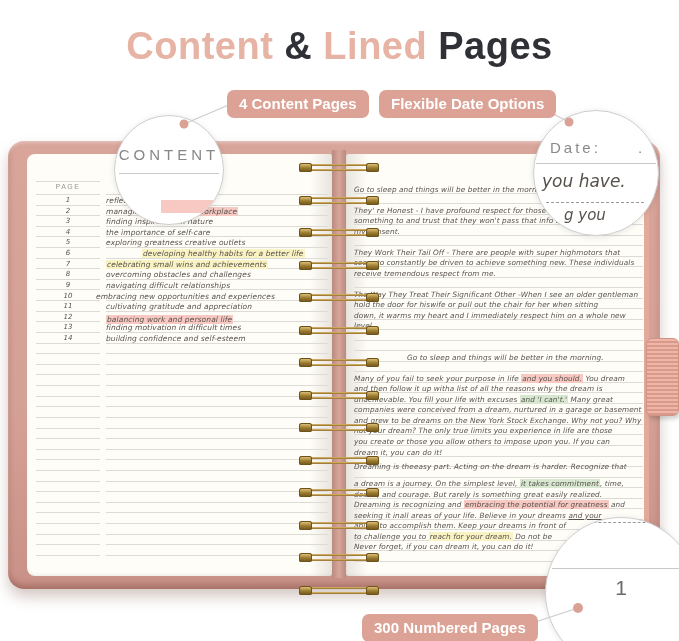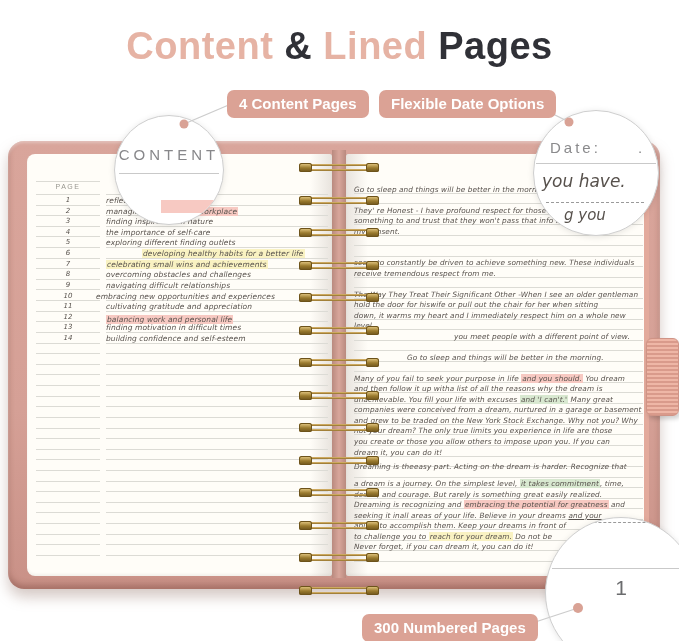--- a/index.html
+++ b/index.html
@@ -178,21 +178,21 @@
     <div class="rule" style="left: 106px; top: 554.96px; width: 222px;"></div>
     <div class="hand pnum" style="left: 36px; top: 196px; width: 64px;">1</div>
     <div class="hand rowtxt" style="left: 106px; top: 196px;"><span>reflections on the past year</span></div>
     <div class="hand pnum" style="left: 36px; top: 206.62px; width: 64px;">2</div>
     <div class="hand rowtxt" style="left: 106px; top: 206.62px;"><span>managing </span><span class="hl-pink">stress in the workplace</span></div>
     <div class="hand pnum" style="left: 36px; top: 217.24px; width: 64px;">3</div>
     <div class="hand rowtxt" style="left: 106px; top: 217.24px;"><span>finding inspiration in nature</span></div>
     <div class="hand pnum" style="left: 36px; top: 227.86px; width: 64px;">4</div>
     <div class="hand rowtxt" style="left: 106px; top: 227.86px;"><span>the importance of self-care</span></div>
     <div class="hand pnum" style="left: 36px; top: 238.48px; width: 64px;">5</div>
-    <div class="hand rowtxt" style="left: 106px; top: 238.48px;"><span>exploring different finding outlets</span></div>
+    <div class="hand rowtxt" style="left: 106px; top: 238.48px;"><span>exploring greatness creative outlets</span></div>
     <div class="hand pnum" style="left: 36px; top: 249.1px; width: 64px;">6</div>
     <div class="hand rowtxt" style="left: 106px; top: 249.1px; padding-left: 36px;"><span class="hl-yellow">developing healthy habits for a better life</span></div>
     <div class="hand pnum" style="left: 36px; top: 259.72px; width: 64px;">7</div>
     <div class="hand rowtxt" style="left: 106px; top: 259.72px;"><span class="hl-yellow">celebrating small wins and achievements</span></div>
     <div class="hand pnum" style="left: 36px; top: 270.34px; width: 64px;">8</div>
     <div class="hand rowtxt" style="left: 106px; top: 270.34px;"><span>overcoming obstacles and challenges</span></div>
     <div class="hand pnum" style="left: 36px; top: 280.96px; width: 64px;">9</div>
     <div class="hand rowtxt" style="left: 106px; top: 280.96px;"><span>navigating difficult relationships</span></div>
     <div class="hand pnum" style="left: 36px; top: 291.58px; width: 64px;">10</div>
     <div class="hand rowtxt" style="left: 96px; top: 291.58px;"><span>embracing new opportunities and experiences</span></div>
@@ -237,33 +237,33 @@
     <div class="rule" style="left: 354px; top: 508.1px; width: 289px;"></div>
     <div class="rule" style="left: 354px; top: 518.62px; width: 289px;"></div>
     <div class="rule" style="left: 354px; top: 529.14px; width: 289px;"></div>
     <div class="rule" style="left: 354px; top: 539.66px; width: 289px;"></div>
     <div class="rule" style="left: 354px; top: 550.18px; width: 289px;"></div>
     <div class="rule" style="left: 354px; top: 560.7px; width: 289px;"></div>
     <div class="hand rline" style="left: 354px; top: 184.5px; padding-left: 0px;"><span>Go to sleep and things will be better in the morning.</span></div>
     <div class="hand rline" style="left: 354px; top: 205.54px; padding-left: 0px;"><span>They' re Honest - I have profound respect for those who tell</span></div>
     <div class="hand rline" style="left: 354px; top: 216.06px; padding-left: 0px;"><span>something to and trust that they won't pass that info along without</span></div>
     <div class="hand rline" style="left: 354px; top: 226.58px; padding-left: 0px;"><span>my consent.</span></div>
+    <div class="hand rline" style="left: 354px; top: 247.62px; padding-left: 0px;"><span>They Work Their Tail Off - There are people with super highmotors that</span></div>
     <div class="hand rline" style="left: 354px; top: 258.14px; padding-left: 0px;"><span>seem to constantly be driven to achieve something new. These individuals</span></div>
     <div class="hand rline" style="left: 354px; top: 268.66px; padding-left: 0px;"><span>receive tremendous respect from me.</span></div>
     <div class="hand rline" style="left: 354px; top: 289.7px; padding-left: 0px;"><span>The Way They Treat Their Significant Other -When I see an older gentleman</span></div>
     <div class="hand rline" style="left: 354px; top: 300.22px; padding-left: 0px;"><span>hold the door for hiswife or pull out the chair for her when sitting</span></div>
     <div class="hand rline" style="left: 354px; top: 310.74px; padding-left: 0px;"><span>down, it warms my heart and I immediately respect him on a whole new</span></div>
     <div class="hand rline" style="left: 354px; top: 321.26px; padding-left: 0px;"><span>level.</span></div>
-    <div class="hand rline" style="left: 354px; top: 331.78px; padding-left: 100px;"><span>you meet people with a different point of view.</span></div>
     <div class="hand rline" style="left: 354px; top: 352.82px; padding-left: 53px;"><span>Go to sleep and things will be better in the morning.</span></div>
     <div class="hand rline" style="left: 354px; top: 373.86px; padding-left: 0px;"><span>Many of you fail to seek your purpose in life </span><span class="hl-pink">and you should.</span><span> You dream</span></div>
     <div class="hand rline" style="left: 354px; top: 384.38px; padding-left: 0px;"><span>and then follow it up witha list of all the reasons why the dream is</span></div>
     <div class="hand rline" style="left: 354px; top: 394.9px; padding-left: 0px;"><span>unachievable. You fill your life with excuses </span><span class="hl-green">and 'I can't.'</span><span> Many great</span></div>
     <div class="hand rline" style="left: 354px; top: 405.42px; padding-left: 0px;"><span>companies were conceived from a dream, nurtured in a garage or basement</span></div>
-    <div class="hand rline" style="left: 354px; top: 415.94px; padding-left: 0px;"><span>and grew to be traded on the New York Stock Exchange. Why not you? Why</span></div>
+    <div class="hand rline" style="left: 354px; top: 415.94px; padding-left: 0px;"><span>and grew to be dreams on the New York Stock Exchange. Why not you? Why</span></div>
     <div class="hand rline" style="left: 354px; top: 426.46px; padding-left: 0px;"><span>not your dream? The only true limits you experience in life are those</span></div>
     <div class="hand rline" style="left: 354px; top: 436.98px; padding-left: 0px;"><span>you create or those you allow others to impose upon you. If you can</span></div>
     <div class="hand rline" style="left: 354px; top: 447.5px; padding-left: 0px;"><span>dream it, you can do it!</span></div>
     <div class="hand rline" style="left: 354px; top: 462px; padding-left: 0px;"><span>Dreaming is theeasy part. Acting on the dream is harder. Recognize that</span></div>
     <div class="hand rline" style="left: 354px; top: 479.06px; padding-left: 0px;"><span>a dream is a journey. On the simplest level, </span><span class="hl-green">it takes commitment</span><span>, time,</span></div>
     <div class="hand rline" style="left: 354px; top: 489.58px; padding-left: 0px;"><span>desire, and courage. But rarely is something great easily realized.</span></div>
     <div class="hand rline" style="left: 354px; top: 500.1px; padding-left: 0px;"><span>Dreaming is recognizing and </span><span class="hl-pink">embracing the potential for greatness</span><span> and</span></div>
     <div class="hand rline" style="left: 354px; top: 510.62px; padding-left: 0px;"><span>seeking it inall areas of your life. Believe in your dreams </span><span style="text-decoration: underline;">and your</span></div>
     <div class="hand rline" style="left: 354px; top: 521.14px; padding-left: 0px;"><span>ability to accomplish them. Keep your dreams in front of</span></div>
     <div class="hand rline" style="left: 354px; top: 531.66px; padding-left: 0px;"><span>to challenge you to </span><span class="hl-yellow">reach for your dream.</span><span> Do not be</span></div>

